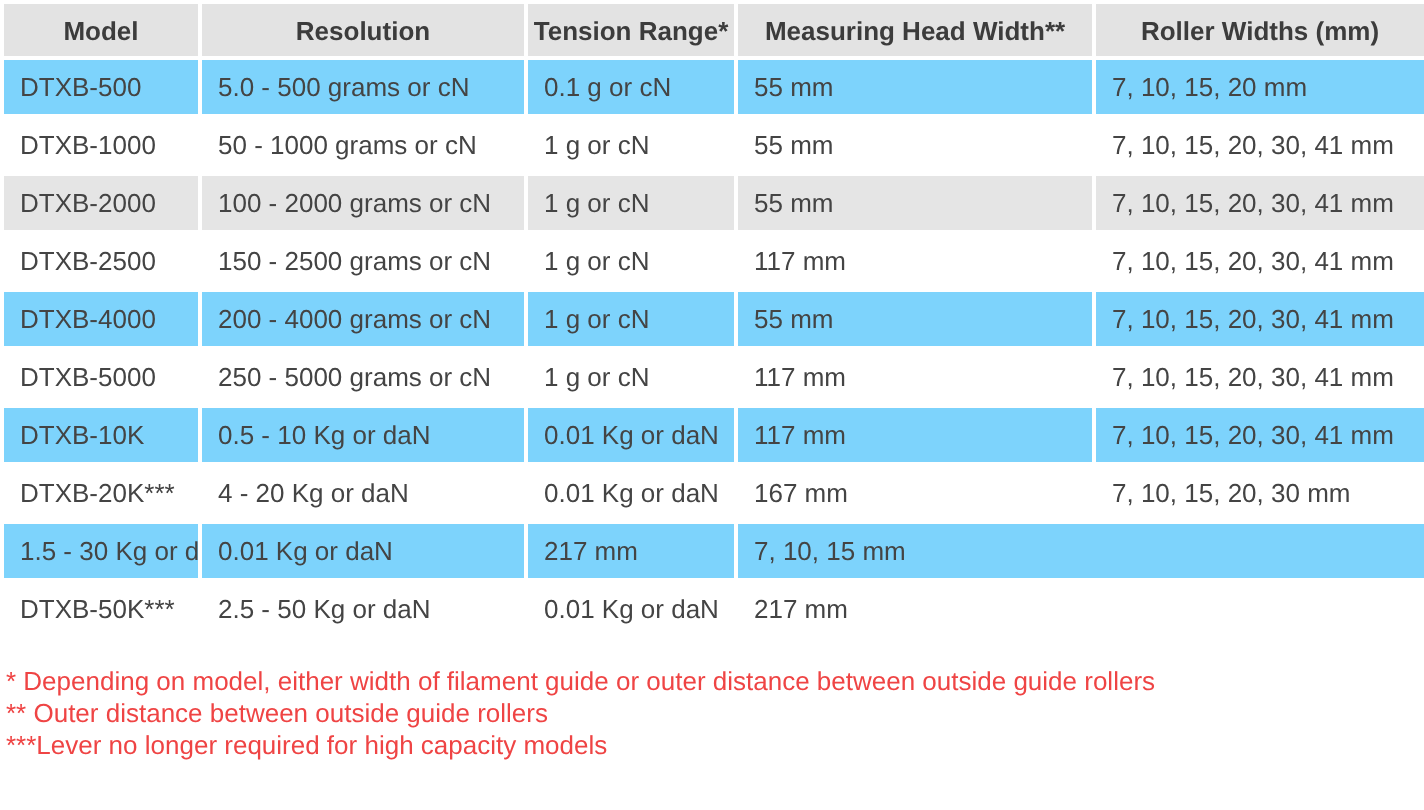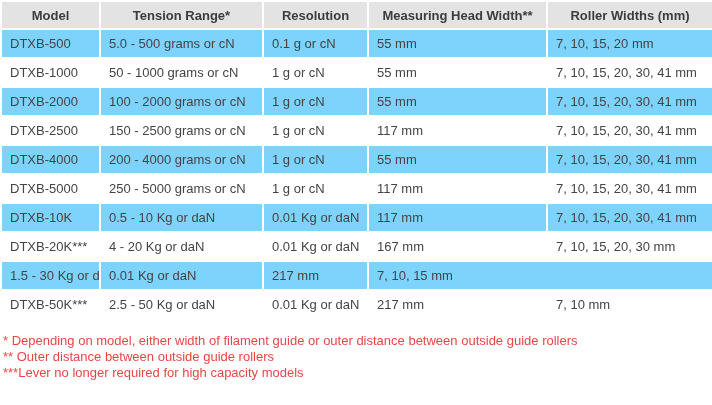--- a/index.html
+++ b/index.html
@@ -33,21 +33,21 @@
   }
   .thead .cell {
     justify-content: center;
     padding: 0 4px;
   }
   .row {
     background: #ffffff;
     height: 27px;
   }
   .row.stripe { background: #7dd3fc; }
-  .row.highlight { background: #7dd3fc; }
+  .row.highlight { background: #e5e5e5; }
   .cell {
     display: flex;
     align-items: center;
     font-size: 13px;
     border-right: 2px solid #ffffff;
     padding: 0 0 0 8px;
     white-space: nowrap;
     overflow: hidden;
   }
   .cell:last-child { border-right: none; }
@@ -64,22 +64,22 @@
 </style>
 </head>
 <body>
 
 <div class="page">
 
   <div class="spec-table">
 
     <div class="trow thead">
       <div class="cell">Model</div>
+      <div class="cell">Resolution</div>
       <div class="cell">Tension Range*</div>
-      <div class="cell">Resolution</div>
       <div class="cell">Measuring Head Width**</div>
       <div class="cell">Roller Widths (mm)</div>
     </div>
 
     <div class="trow row stripe">
       <div class="cell">DTXB-500</div>
       <div class="cell">5.0 - 500 grams or cN</div>
       <div class="cell">0.1 g or cN</div>
       <div class="cell">55 mm</div>
       <div class="cell">7, 10, 15, 20 mm</div>
@@ -146,21 +146,20 @@
       <div class="cell">0.01 Kg or daN</div>
       <div class="cell">217 mm</div>
       <div class="cell">7, 10, 15 mm</div>
     </div>
 
     <div class="trow row">
       <div class="cell">DTXB-50K***</div>
       <div class="cell">2.5 - 50 Kg or daN</div>
       <div class="cell">0.01 Kg or daN</div>
       <div class="cell">217 mm</div>
-      <div class="cell">7, 10 mm</div>
     </div>
 
   </div>
 
   <div class="footnotes">
     <div class="footnote">* Depending on model, either width of filament guide or outer distance between outside guide rollers</div>
     <div class="footnote">** Outer distance between outside guide rollers</div>
     <div class="footnote">***Lever no longer required for high capacity models</div>
   </div>
 

